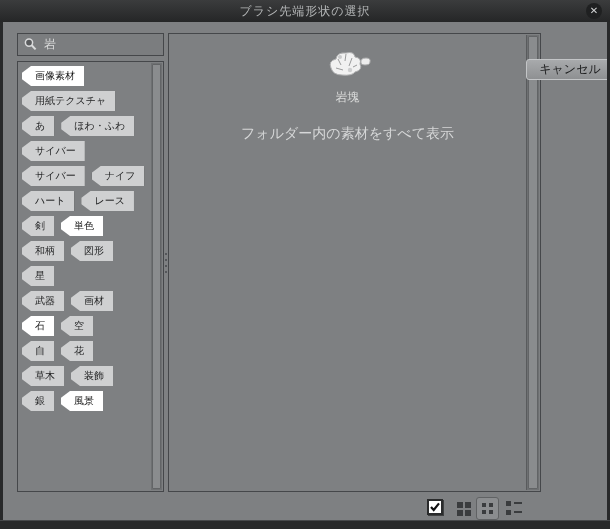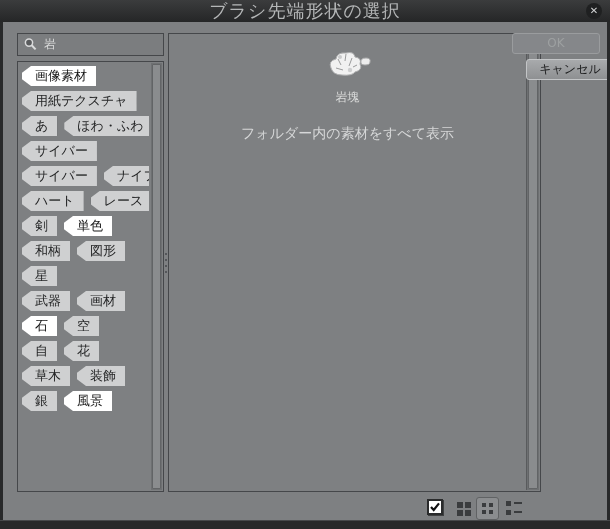--- a/index.html
+++ b/index.html
@@ -11,21 +11,21 @@
     background:#7e8082; overflow:hidden;
     outline:1px solid #1a1a1a;
   }
 
   
   .titlebar {
     position:absolute; left:0; top:0; width:610px; height:22px;
     background:linear-gradient(#3b3c3d,#252627);
     display:flex; align-items:center; justify-content:center;
   }
-  .title { color:#b4b6b7; font-size:18px; letter-spacing:1px; }
+  .title { color:#b4b6b7; font-size:12px; letter-spacing:1px; }
   .close-btn {
     position:absolute; right:8px; top:3px; width:16px; height:16px;
     border-radius:50%; background:#1f2021; color:#d4d5d6;
     font-size:10px; line-height:16px; text-align:center; font-weight:bold;
     cursor:pointer;
   }
   .frame-left, .frame-right {
     position:absolute; top:22px; bottom:0; width:3px; background:#28292a;
   }
   .frame-left { left:0; } .frame-right { right:0; }
@@ -57,21 +57,21 @@
     background:#6e7072;
   }
   .tag-scroll .thumb, .main-scroll .thumb {
     position:absolute; left:1px; right:1px; top:1px; bottom:1px;
     background:#8a8c8e; border:1px solid #626466; border-radius:1px;
   }
   .tag-list { position:absolute; left:4px; top:4px; right:14px; bottom:2px; overflow:hidden; }
   .tag-row { display:flex; gap:7px; margin-bottom:5px; }
   .tag {
     display:inline-block; font-family:"DejaVu Sans", sans-serif;
-    font-size:13px; color:#242526; background:#cfd0d1;
+    font-size:10px; color:#242526; background:#cfd0d1;
     border:none; padding:3px 9px 4px 13px; line-height:13px;
     clip-path:polygon(9px 0%, 100% 0%, 100% 100%, 9px 100%, 0% 66%, 0% 34%);
     filter:drop-shadow(0 1px 1px rgba(0,0,0,0.35));
     cursor:pointer; white-space:nowrap;
   }
   .tag.selected { background:#ffffff; color:#161616; }
 
   
   .splitter {
     position:absolute; left:164px; top:33px; width:4px; height:459px;
@@ -240,21 +240,20 @@
         </span>
         <div class="material-label">岩塊</div>
       </div>
       <div class="show-all-item">フォルダー内の素材をすべて表示</div>
     </div>
     <div class="main-scroll">
       <div class="thumb"></div>
     </div>
   </div>
 
-  <button class="btn btn-ok disabled">OK</button>
   <button class="btn btn-cancel">キャンセル</button>
 
   <div class="view-bar">
     <span class="filter-checkbox">
       <svg width="12" height="12" viewBox="0 0 12 12">
         <path d="M2 6 L4.7 9 L10 2.4" fill="none" stroke="#101011" stroke-width="2.2"></path>
       </svg>
     </span>
     <button class="mode mode-grid-large">
       <span class="grid">

